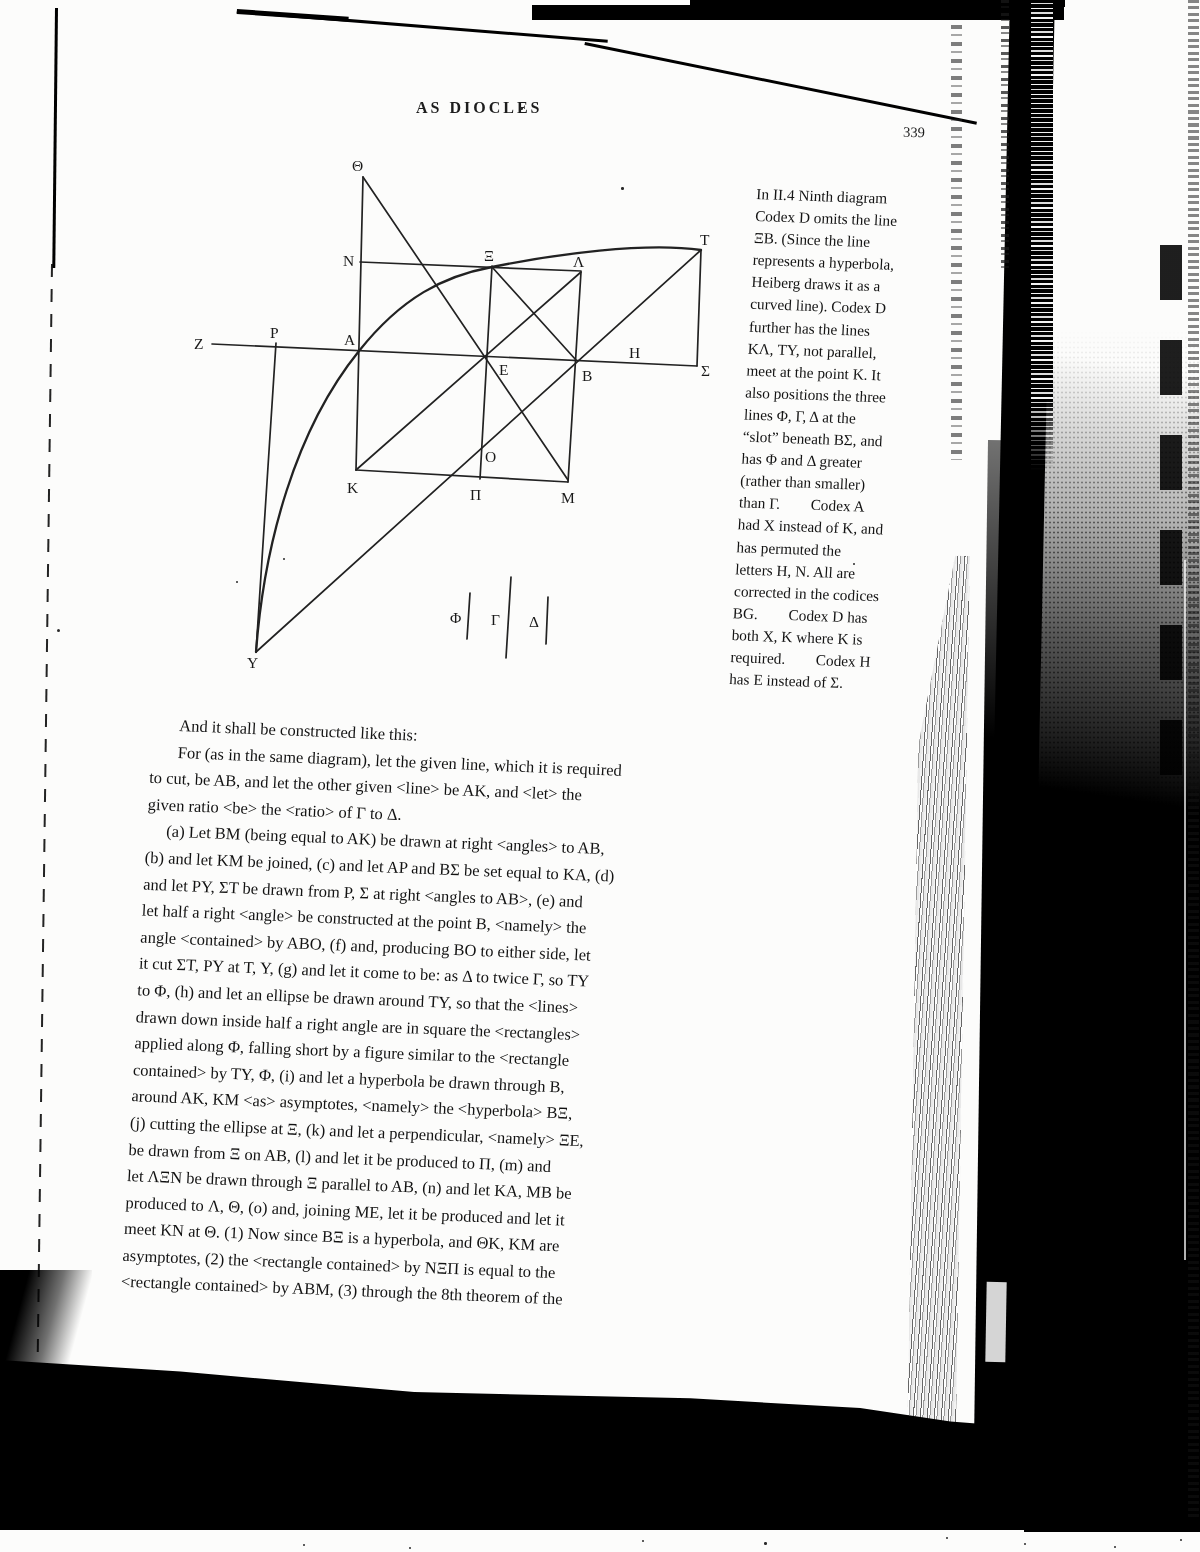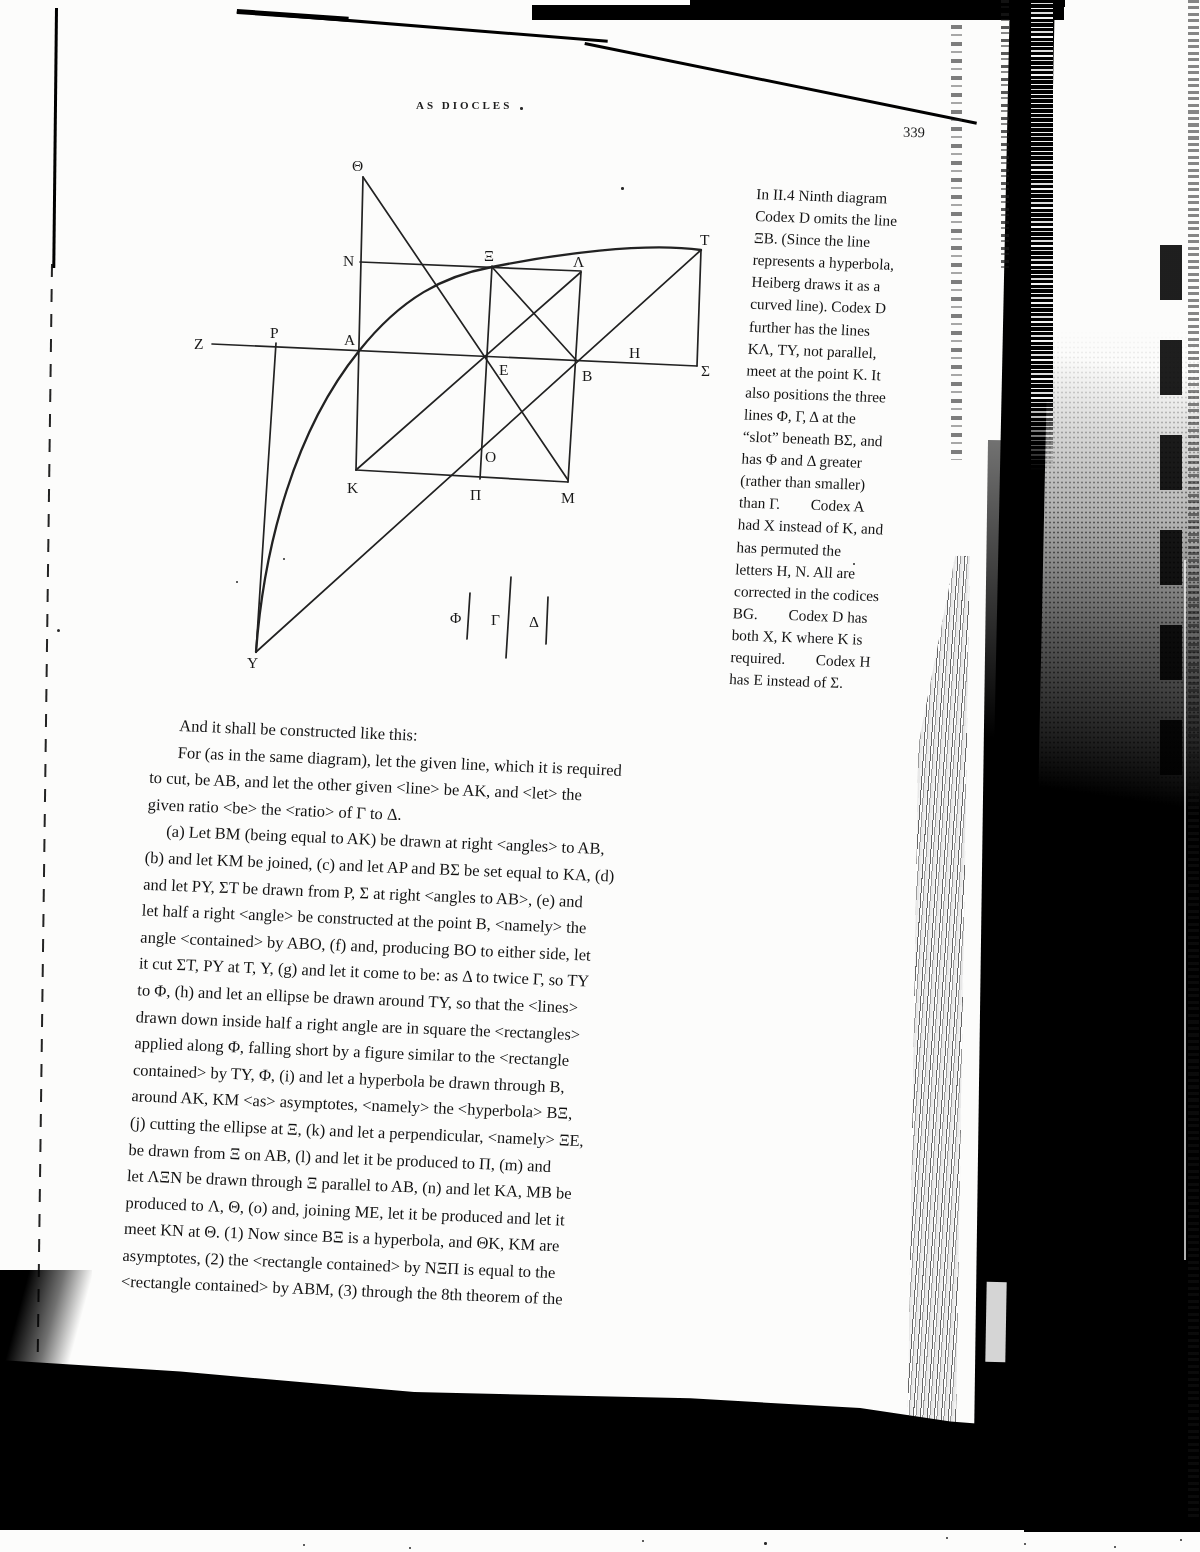--- a/index.html
+++ b/index.html
@@ -1,20 +1,20 @@
 <!DOCTYPE html>
 <html><head>
 <meta charset="utf-8">
 <style>
   html,body{margin:0;padding:0;background:#ffffff;}
   #page{position:relative;width:1200px;height:1552px;background:#fcfcfb;overflow:hidden;
         font-family:"Liberation Serif","DejaVu Serif",serif;color:#161616;}
   .abs{position:absolute;}
   
-  #running-header{left:416px;top:99px;font-size:11px;font-weight:600;letter-spacing:3px;color:#1d1d1d;}
+  #running-header{left:416px;top:99px;font-size:16px;font-weight:600;letter-spacing:3px;color:#1d1d1d;}
   #page-number{left:903px;top:124px;font-size:14.5px;color:#1a1a1a;transform:rotate(1.5deg);}
   
   #margin-note{left:757px;top:183px;width:230px;transform:skewY(2deg) skewX(-3.2deg);transform-origin:top left;}
   .note-line{white-space:pre;font-size:15.3px;line-height:22.1px;color:#141414;}
   
   #body-text{left:153px;top:712px;width:620px;transform:skewY(2.3deg) skewX(-3.2deg);transform-origin:top left;}
   .body-line{white-space:pre;font-size:16.5px;line-height:26.6px;color:#121212;}
   .body-line.ind1{padding-left:27px;}
   .body-line.ind2{padding-left:20px;}
   

